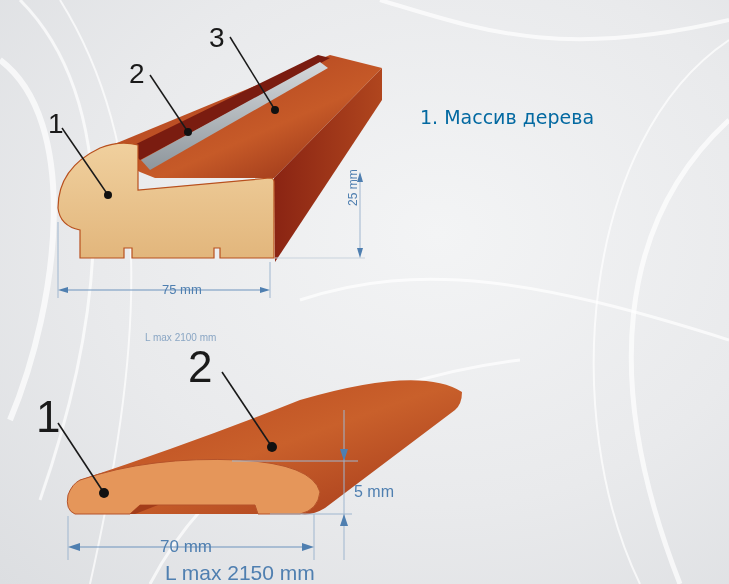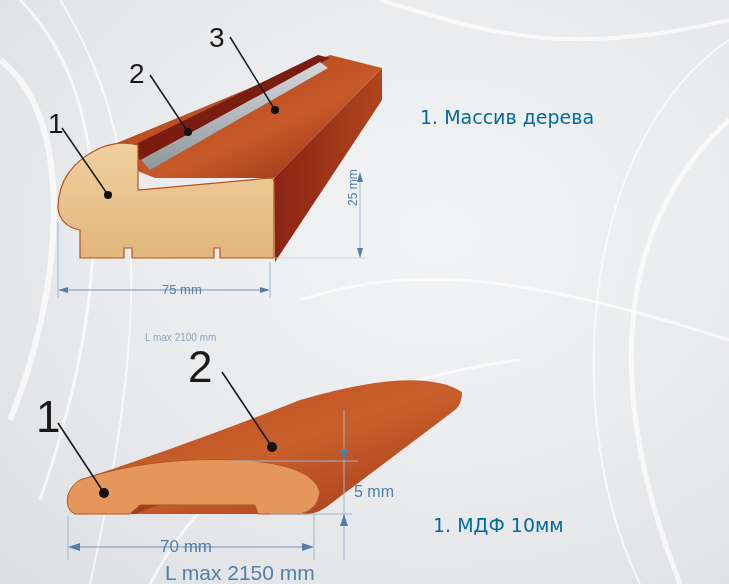--- a/index.html
+++ b/index.html
@@ -118,14 +118,13 @@
 </div>
 
 <div class="num" style="left:36px;top:392px;font-size:44px;">1</div>
 <div class="num" style="left:188px;top:342px;font-size:44px;">2</div>
 
 <div class="dim" style="left:160px;top:537px;font-size:17px;">70 mm</div>
 <div class="dim" style="left:165px;top:561px;font-size:21px;">L max 2150 mm</div>
 <div class="dim" style="left:354px;top:483px;font-size:16px;">5 mm</div>
 
 <div class="legend" style="left:433px;top:510px;">
-  <div>1. МДФ 10мм</div>
 </div>
 
 </body></html>

